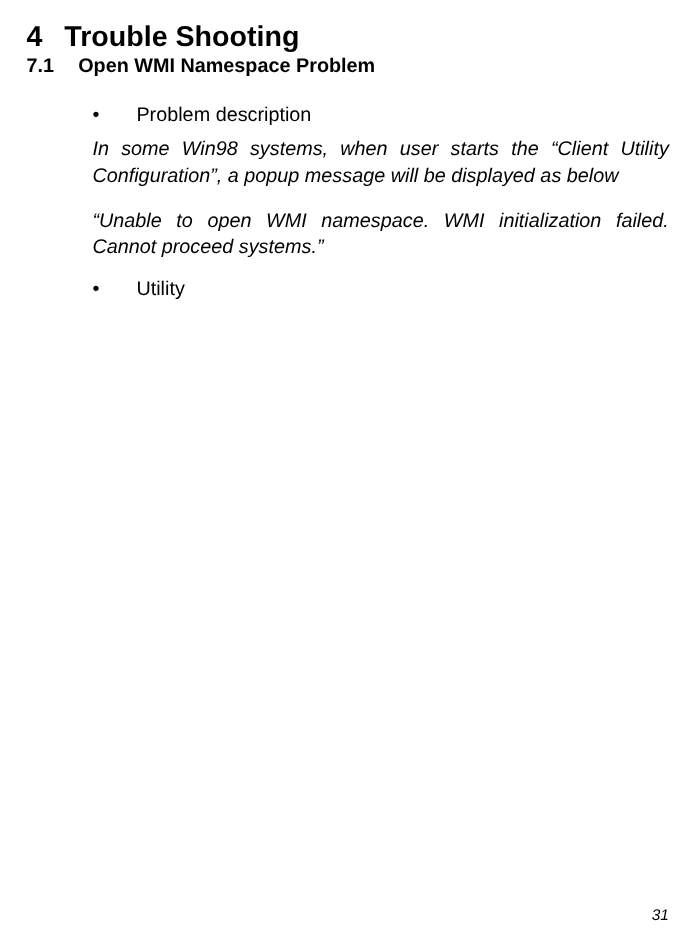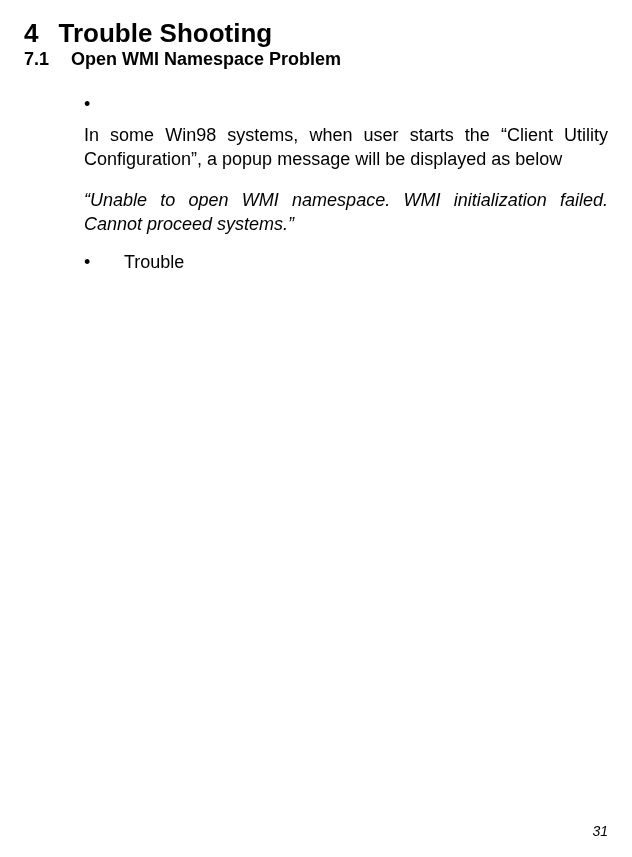--- a/index.html
+++ b/index.html
@@ -48,20 +48,21 @@
       flex-shrink: 0;
     }
     .bullet-label {
       font-size: 18px;
     }
     .body-text {
       font-size: 18px;
       line-height: 1.35;
       text-align: justify;
       margin-bottom: 16px;
+      font-style: italic;
     }
     .body-text.italic {
       font-style: italic;
     }
     .page-number {
       position: absolute;
       bottom: 18px;
       right: 24px;
       font-size: 14px;
       font-style: italic;
@@ -75,27 +76,28 @@
 </h1>
 
 <h2 class="section-heading">
   <span class="section-number">7.1</span><span>Open WMI Namespace Problem</span>
 </h2>
 
 <div class="content-block">
 
   <div class="bullet-row">
     <span class="bullet">•</span>
+    <span class="bullet-label">Problem description</span>
   </div>
 
   <p class="body-text">In some Win98 systems, when user starts the “Client Utility Configuration”, a popup message will be displayed as below</p>
 
   <p class="body-text italic">“Unable to open WMI namespace. WMI initialization failed. Cannot proceed systems.”</p>
 
   <div class="bullet-row">
     <span class="bullet">•</span>
-    <span class="bullet-label">Trouble</span>
+    <span class="bullet-label">Utility</span>
   </div>
 
 
 </div>
 
 <div class="page-number">31</div>
 
 </body></html>

